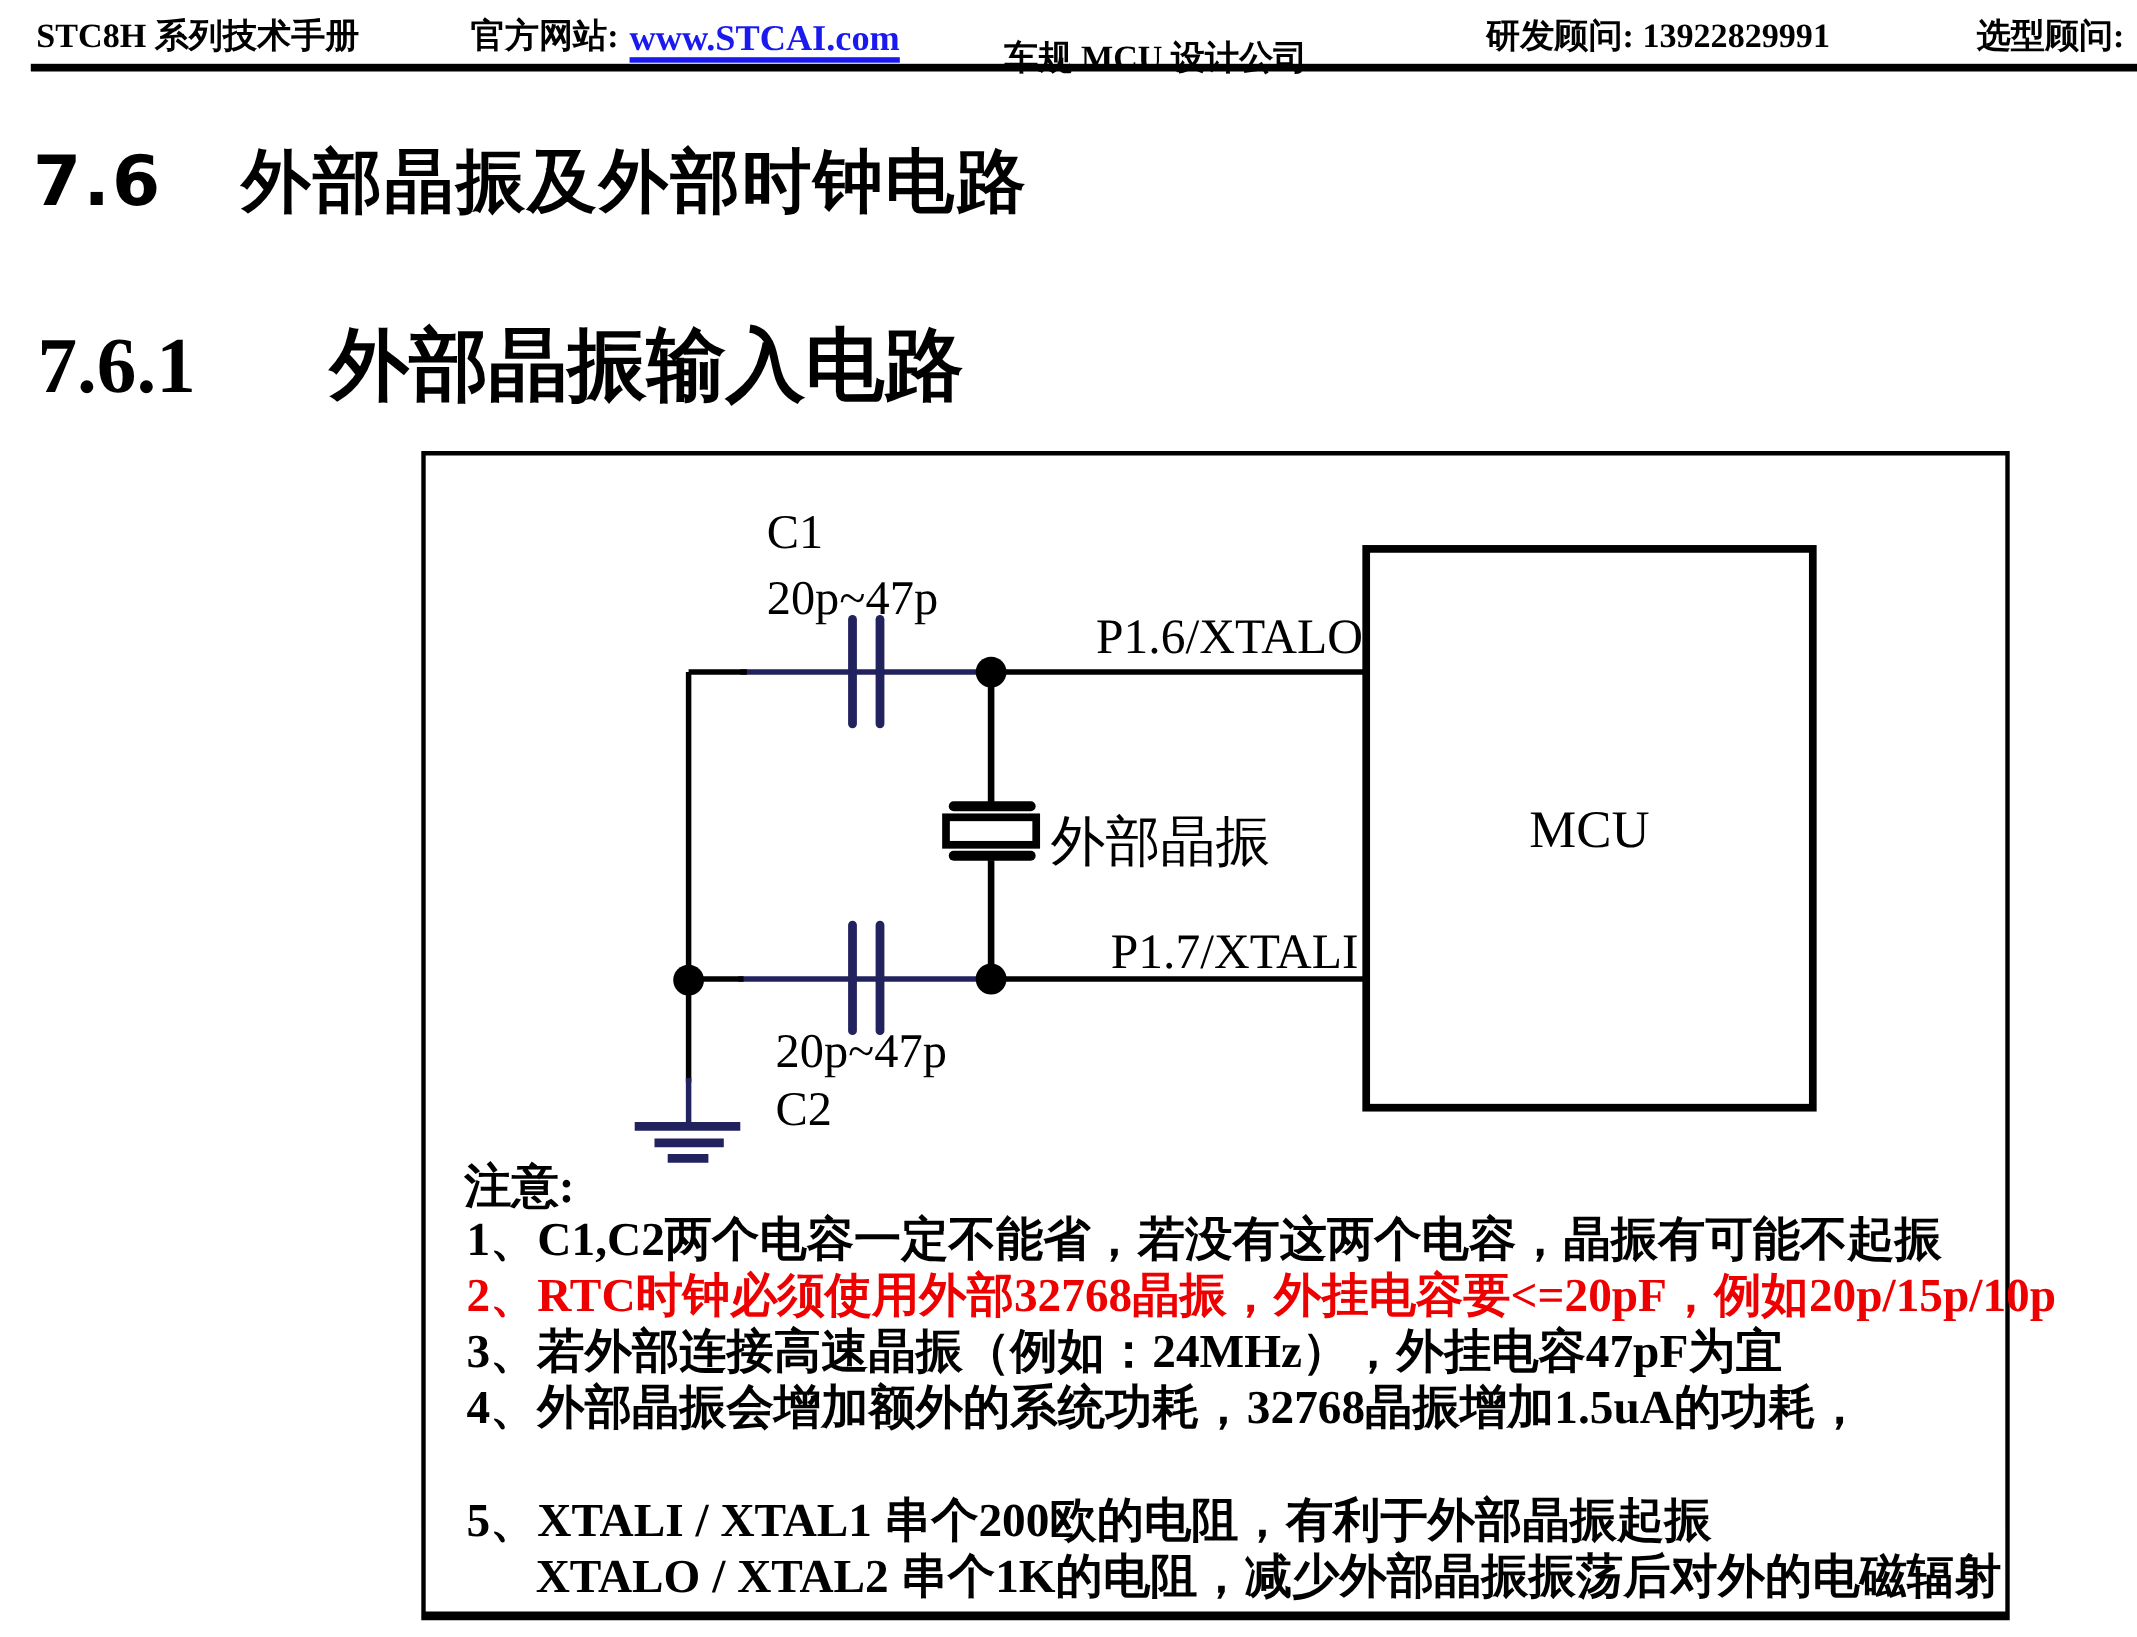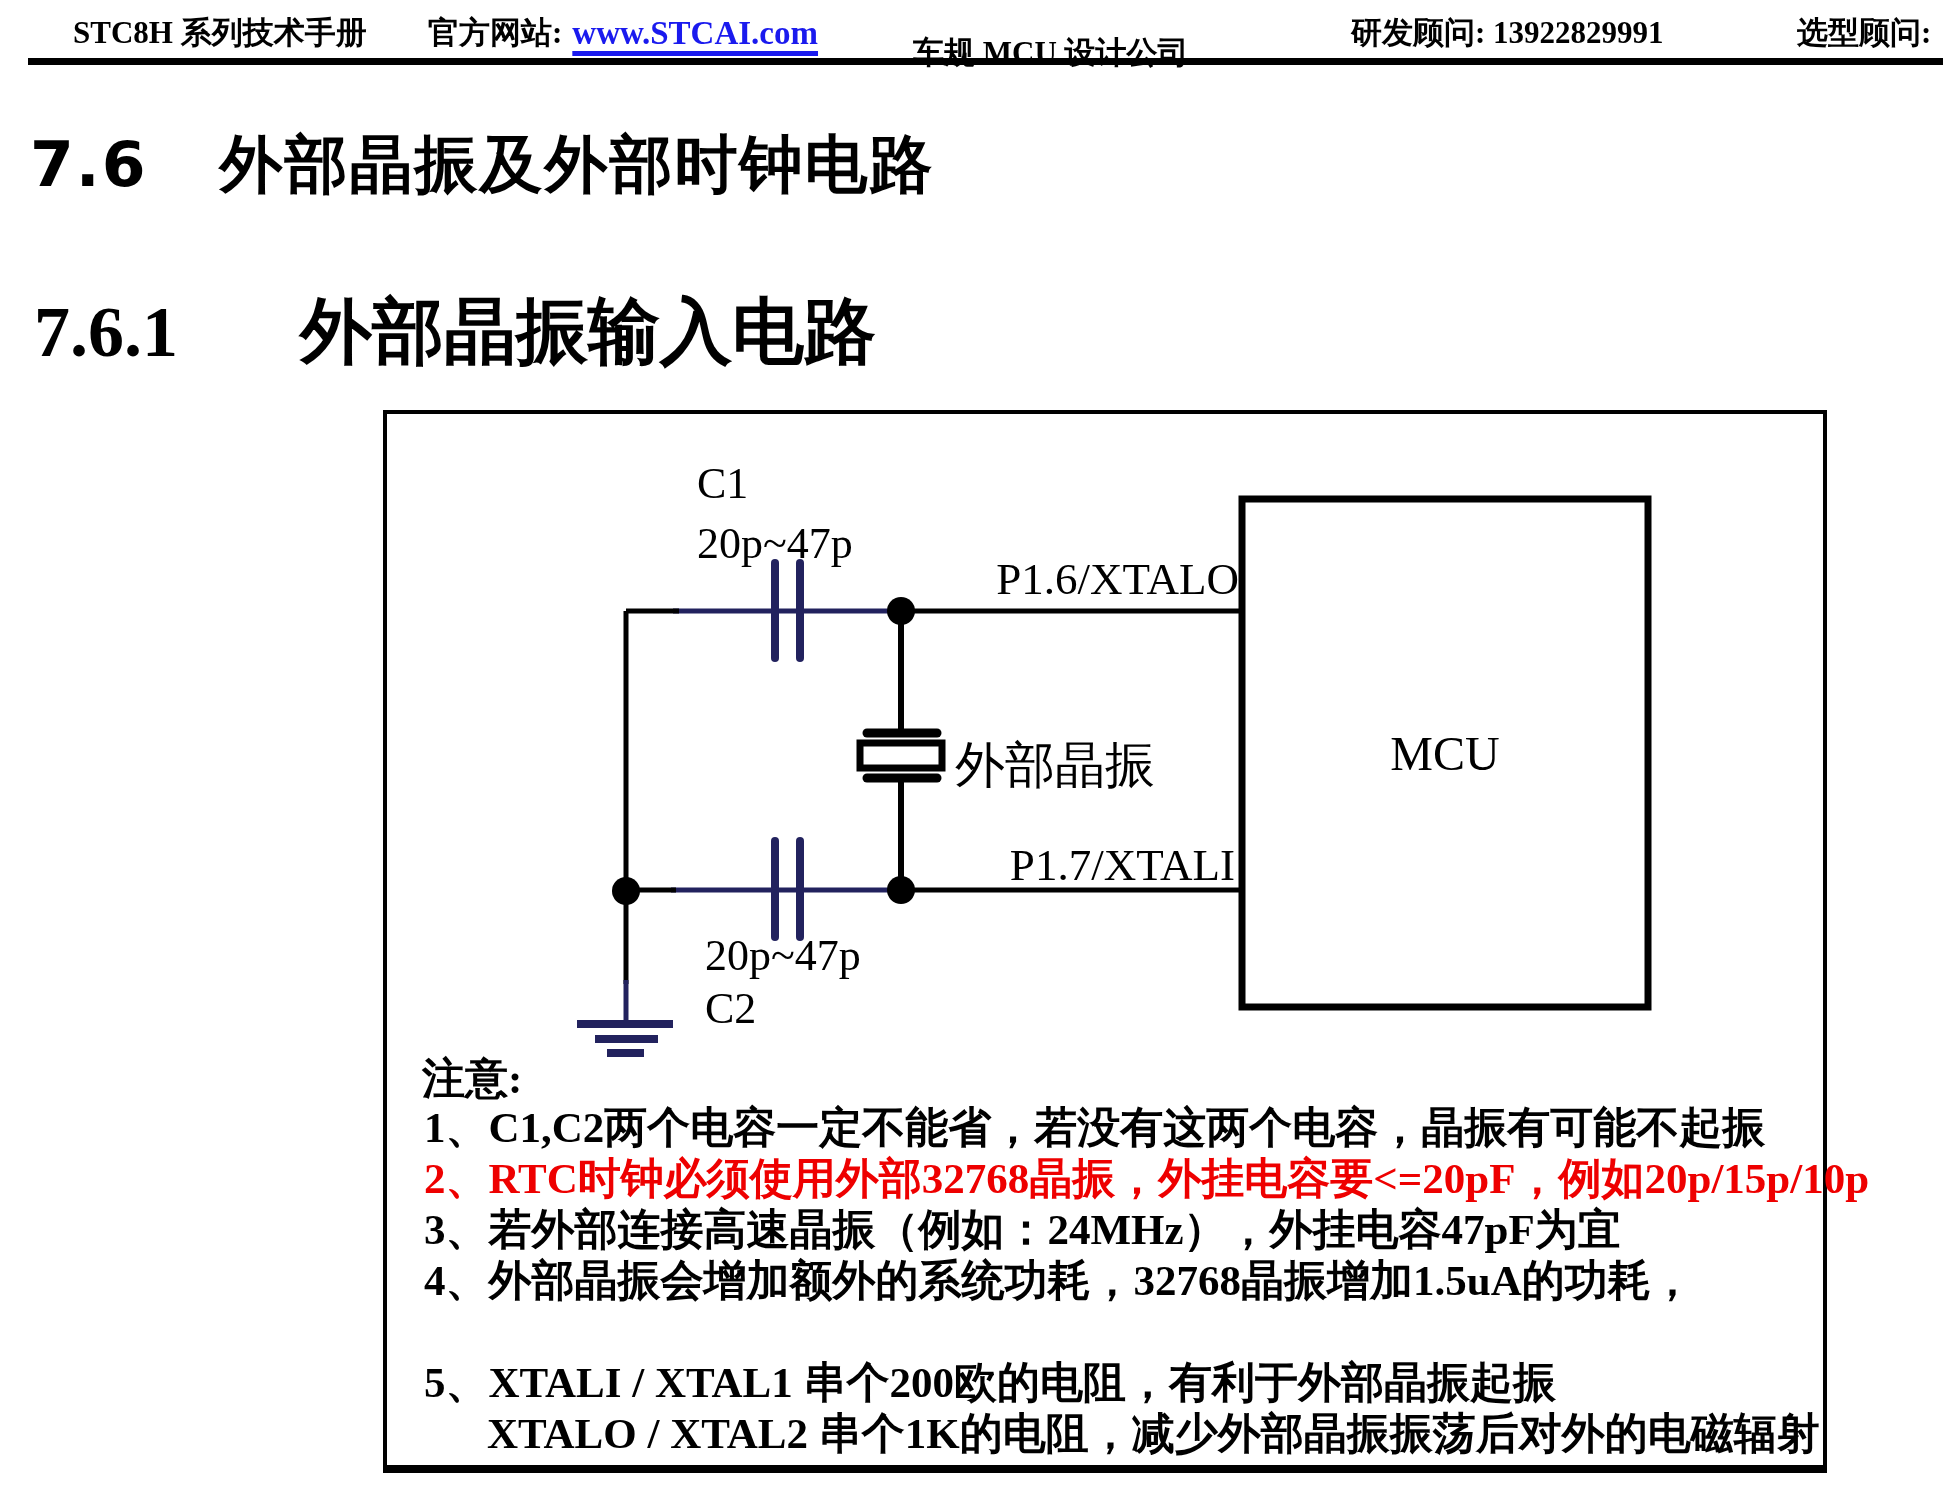--- a/index.html
+++ b/index.html
@@ -2,21 +2,21 @@
 <html><head>
 <meta charset="utf-8">
 <style>
   html,body { margin:0; padding:0; background:#ffffff; }
   .page {
     position:relative; width:1943px; height:1488px; background:#ffffff;
     font-family:"Liberation Serif","DejaVu Serif",serif; color:#000; overflow:hidden;
   }
   
   .hdr-item { position:absolute; top:12px; font-size:31px; font-weight:bold; white-space:nowrap; }
-  .hdr-site { display:flex; gap:10px; align-items:center; }
+  .hdr-site { display:flex; gap:10px; align-items:flex-end; }
   .hdr-link {
     color:#1a1aee; text-decoration:underline; text-decoration-thickness:5px;
     text-underline-offset:7px; font-size:33px; font-weight:bold; cursor:pointer;
   }
   .hdr-rule { position:absolute; left:28px; top:58px; width:1915px; height:7px; background:#000; }
   
   .h1 {
     position:absolute; left:30px; top:122px; display:flex; gap:72px; align-items:baseline;
     font-family:"DejaVu Sans","Liberation Sans",sans-serif; font-weight:900; font-size:63px;
     letter-spacing:2px; white-space:nowrap;
@@ -39,21 +39,21 @@
   .note-line {
     position:absolute; left:41px; font-size:43px; font-weight:bold; white-space:nowrap; line-height:51px;
   }
   .note-line.indent { left:104px; }
 </style>
 </head>
 <body>
 
 <div class="page">
 
-  <div class="hdr-item" style="left:33px;margin-left:40px;">STC8H 系列技术手册</div>
+  <div class="hdr-item" style="left:33px;">STC8H 系列技术手册</div>
   <div class="hdr-item hdr-site" style="left:428px;">
     <span>官方网站:</span>
     <span class="hdr-link" style="color: rgb(26, 26, 238);">www.STCAI.com</span>
   </div>
   <div class="hdr-item" style="left:913px;margin-top:20px;">车规 MCU 设计公司</div>
   <div class="hdr-item" style="left:1351px;">研发顾问: 13922829991</div>
   <div class="hdr-item" style="left:1797px;">选型顾问:</div>
   <div class="hdr-rule"></div>
 
   <div class="h1">

